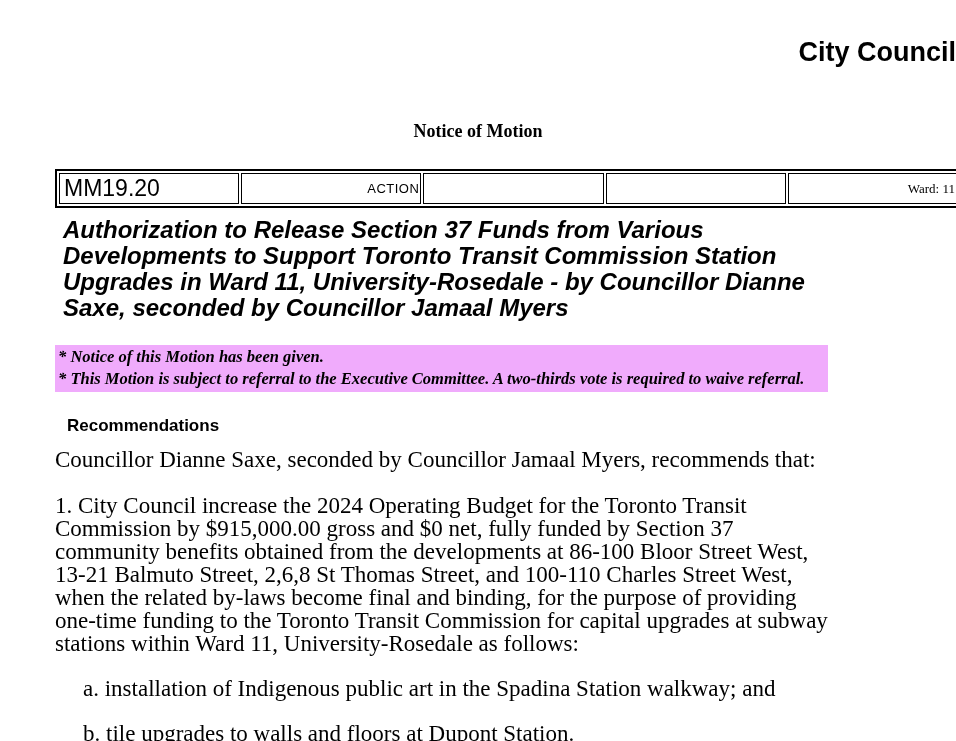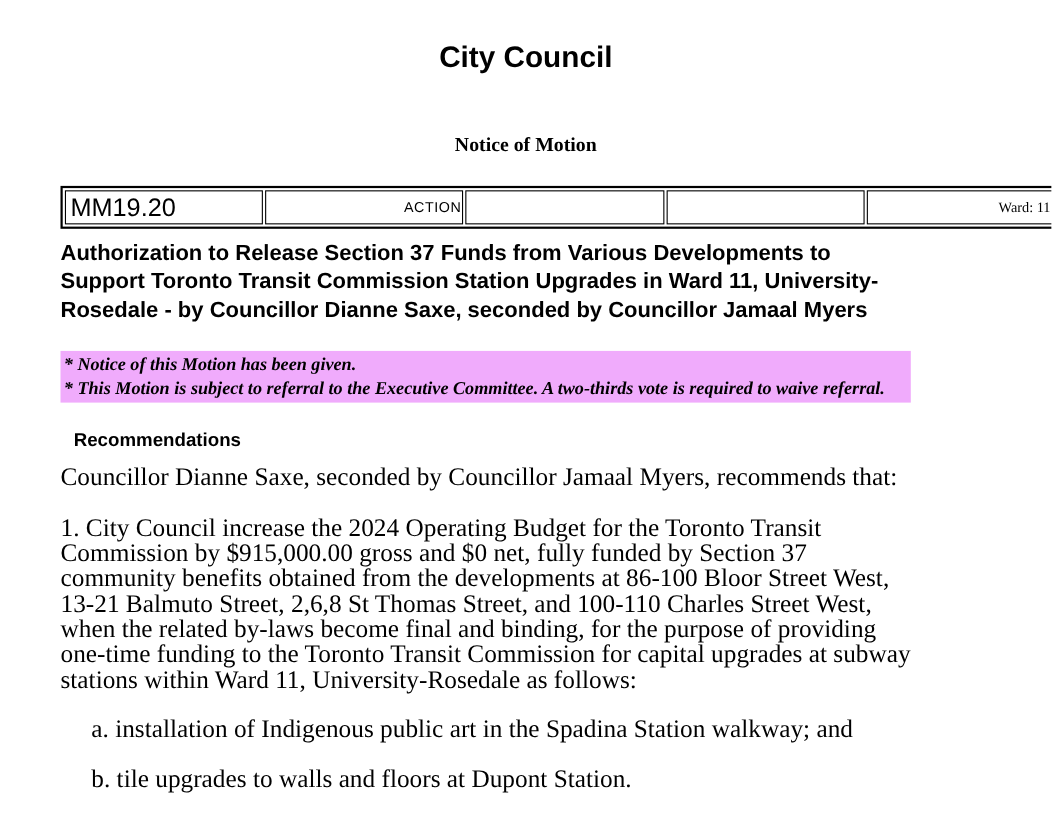--- a/index.html
+++ b/index.html
@@ -17,21 +17,21 @@
   }
   .doc {
     width: 773px;
     margin-left: 55px;
   }
   .page-title {
     font-family: "Liberation Sans", sans-serif;
     font-weight: bold;
     font-size: 27px;
     line-height: 30px;
-    text-align: center;
+    text-align: right;
     margin: 0;
     padding-top: 37px;
   }
   .subtitle {
     font-family: Liberation Serif, serif;
     font-weight: bold;
     font-size: 18px;
     line-height: 20px;
     text-align: center;
     margin: 0;
@@ -67,24 +67,25 @@
   }
   td.ward {
     font-family: Liberation Serif, serif;
     font-size: 13px;
     text-align: right;
     padding-right: 12px;
   }
   .motion-title {
     font-family: "Liberation Sans", sans-serif;
     font-weight: bold;
-    font-size: 20px;
+    font-size: 24px;
     line-height: 26px;
-    margin: 0;
+    margin: 8px;
     margin-top: 9px;
+    font-style: italic;
   }
   .notice-highlight {
     background: #f0abfc;
     margin-top: 24px;
     padding: 1px 3px 2px 3px;
     font-family: "Liberation Serif", serif;
     font-weight: bold;
     font-style: italic;
     font-size: 16.5px;
     line-height: 22px;

